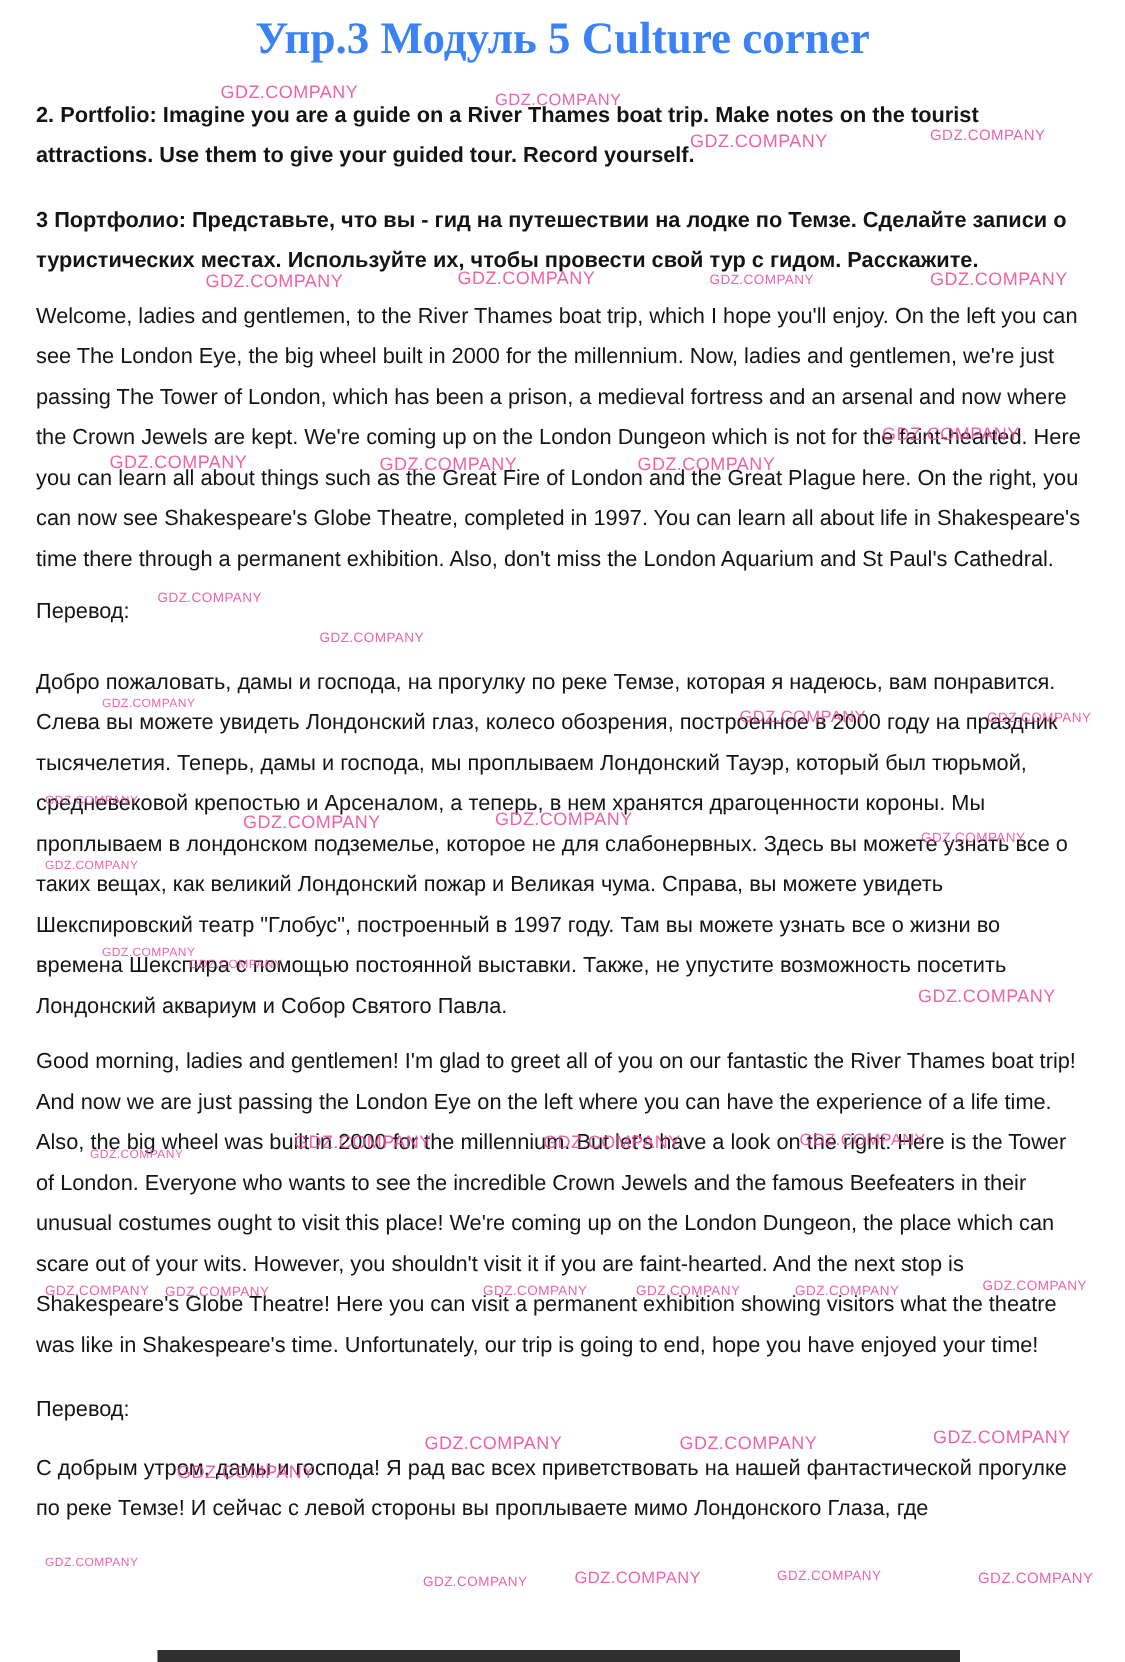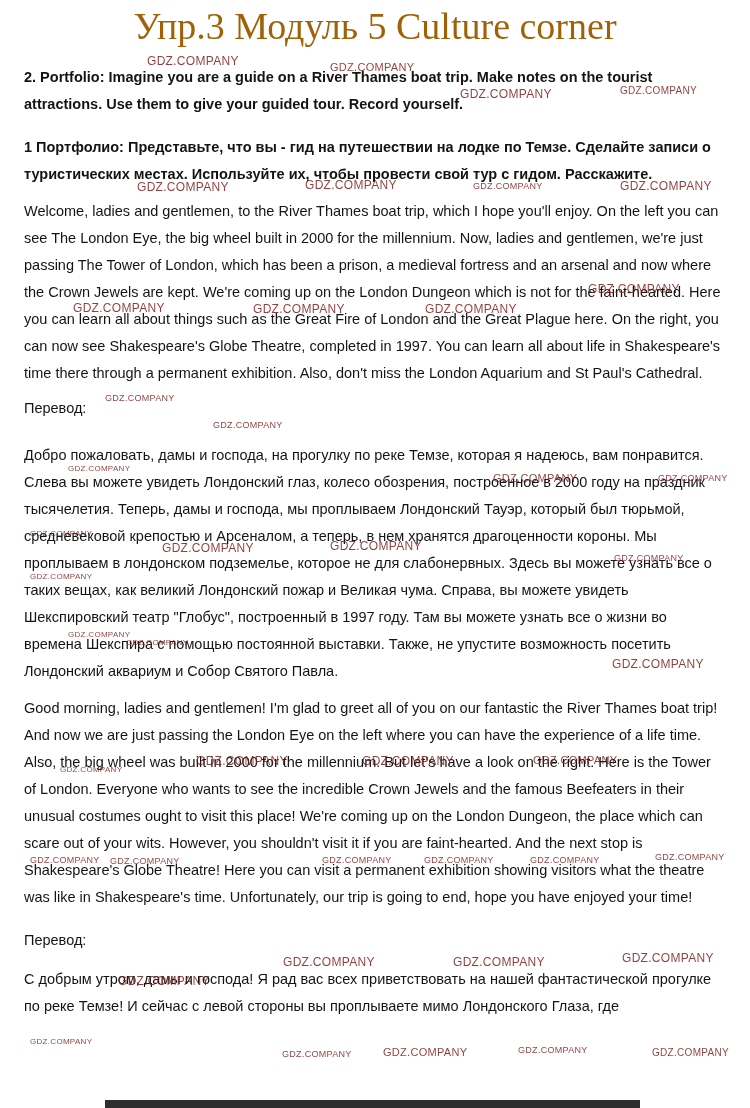--- a/index.html
+++ b/index.html
@@ -11,41 +11,41 @@
     background: #ffffff;
     color: #141414;
     font-family: "Liberation Sans", sans-serif;
     font-size: 14.5px;
     line-height: 27px;
     overflow: hidden;
   }
   .content { position: relative; z-index: 1; padding: 0 24px; }
   h1.title {
     font-family: "Liberation Serif", serif;
-    font-size: 38px;
+    font-size: 30px;
     line-height: 36px;
-    font-weight: normal;
+    font-weight: bold;
     text-align: center;
-    color: #a16207;
+    color: #3b82f6;
     margin: 8px 0 0 0;
   }
   p { margin: 0; }
   .b  { font-weight: bold; }
   .bi { font-weight: bold; font-style: italic; }
   .center { text-align: left; }
   .mt20 { margin-top: 20px; }
   .mt16 { margin-top: 16px; }
   .mt12 { margin-top: 12px; }
   .mt10 { margin-top: 10px; }
   .mt8  { margin-top: 8px; }
   .mt6  { margin-top: 20px; }
   .wm {
     position: absolute;
     z-index: 2;
-    color: #7f1d1d;
+    color: #ec4899;
     opacity: 0.85;
     font-family: "Liberation Sans", sans-serif;
     white-space: nowrap;
     letter-spacing: 0.3px;
     line-height: 1;
   }
   .bottom-bar {
     position: absolute;
     z-index: 3;
     left: 105px;
@@ -102,21 +102,21 @@
   <span class="wm" style="left:30px;top:1038px;font-size:8px">GDZ.COMPANY</span>
   <span class="wm" style="left:282px;top:1050px;font-size:9px">GDZ.COMPANY</span>
   <span class="wm" style="left:383px;top:1047px;font-size:11px">GDZ.COMPANY</span>
   <span class="wm" style="left:518px;top:1046px;font-size:9px">GDZ.COMPANY</span>
   <span class="wm" style="left:652px;top:1048px;font-size:10px">GDZ.COMPANY</span>
 
   <div class="content">
     <h1 class="title">Упр.3 Модуль 5 Culture corner</h1>
 
     <p class="b mt20">2. Portfolio: Imagine you are a guide on a River Thames boat trip. Make notes on the tourist attractions. Use them to give your guided tour. Record yourself.</p>
-    <p class="b mt16">1 Портфолио: Представьте, что вы - гид на путешествии на лодке по Темзе. Сделайте записи о туристических местах. Используйте их, чтобы провести свой тур с гидом. Расскажите.</p>
+    <p class="b mt16">3 Портфолио: Представьте, что вы - гид на путешествии на лодке по Темзе. Сделайте записи о туристических местах. Используйте их, чтобы провести свой тур с гидом. Расскажите.</p>
     <p class="mt10">Welcome, ladies and gentlemen, to the River Thames boat trip, which I hope you'll enjoy. On the left you can see The London Eye, the big wheel built in 2000 for the millennium. Now, ladies and gentlemen, we're just passing The Tower of London, which has been a prison, a medieval fortress and an arsenal and now where the Crown Jewels are kept. We're coming up on the London Dungeon which is not for the faint-hearted. Here you can learn all about things such as the Great Fire of London and the Great Plague here. On the right, you can now see Shakespeare's Globe Theatre, completed in 1997. You can learn all about life in Shakespeare's time there through a permanent exhibition. Also, don't miss the London Aquarium and St Paul's Cathedral.</p>
     <p class="center mt8">Перевод:</p>
     <p class="mt6">Добро пожаловать, дамы и господа, на прогулку по реке Темзе, которая я надеюсь, вам понравится. Слева вы можете увидеть Лондонский глаз, колесо обозрения, построенное в 2000 году на праздник тысячелетия. Теперь, дамы и господа, мы проплываем Лондонский Тауэр, который был тюрьмой, средневековой крепостью и Арсеналом, а теперь, в нем хранятся драгоценности короны. Мы проплываем в лондонском подземелье, которое не для слабонервных. Здесь вы можете узнать все о таких вещах, как великий Лондонский пожар и Великая чума. Справа, вы можете увидеть Шекспировский театр "Глобус", построенный в 1997 году. Там вы можете узнать все о жизни во времена Шекспира с помощью постоянной выставки. Также, не упустите возможность посетить Лондонский аквариум и Собор Святого Павла.</p>
     <p class="mt10">Good morning, ladies and gentlemen! I'm glad to greet all of you on our fantastic the River Thames boat trip! And now we are just passing the London Eye on the left where you can have the experience of a life time. Also, the big wheel was built in 2000 for the millennium. But let's have a look on the right. Here is the Tower of London. Everyone who wants to see the incredible Crown Jewels and the famous Beefeaters in their unusual costumes ought to visit this place! We're coming up on the London Dungeon, the place which can scare out of your wits. However, you shouldn't visit it if you are faint-hearted. And the next stop is Shakespeare's Globe Theatre! Here you can visit a permanent exhibition showing visitors what the theatre was like in Shakespeare's time. Unfortunately, our trip is going to end, hope you have enjoyed your time!</p>
     <p class="center mt16">Перевод:</p>
     <p class="mt12">С добрым утром, дамы и господа! Я рад вас всех приветствовать на нашей фантастической прогулке по реке Темзе! И сейчас с левой стороны вы проплываете мимо Лондонского Глаза, где</p>
   </div>
 
   <div class="bottom-bar"></div>
 </div>

